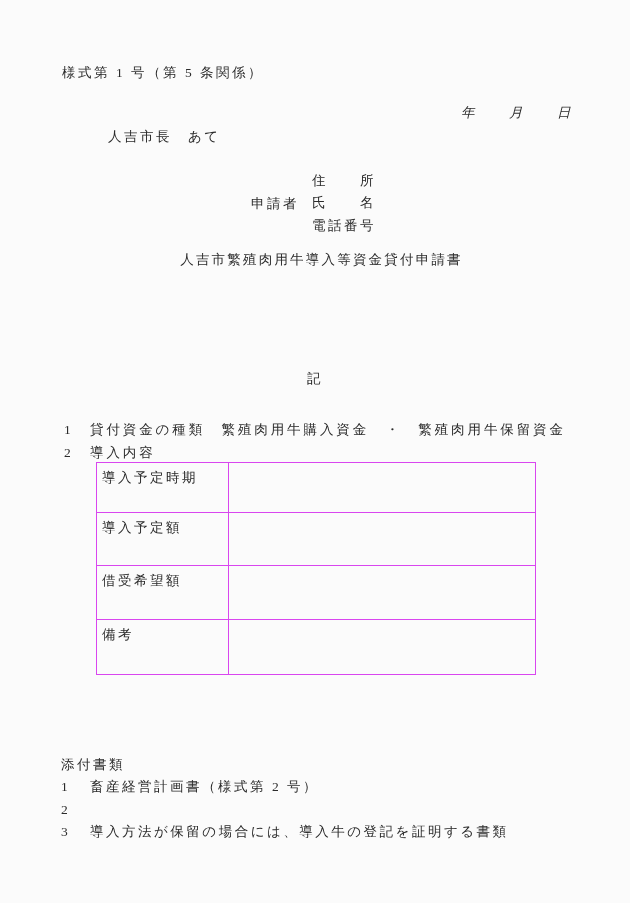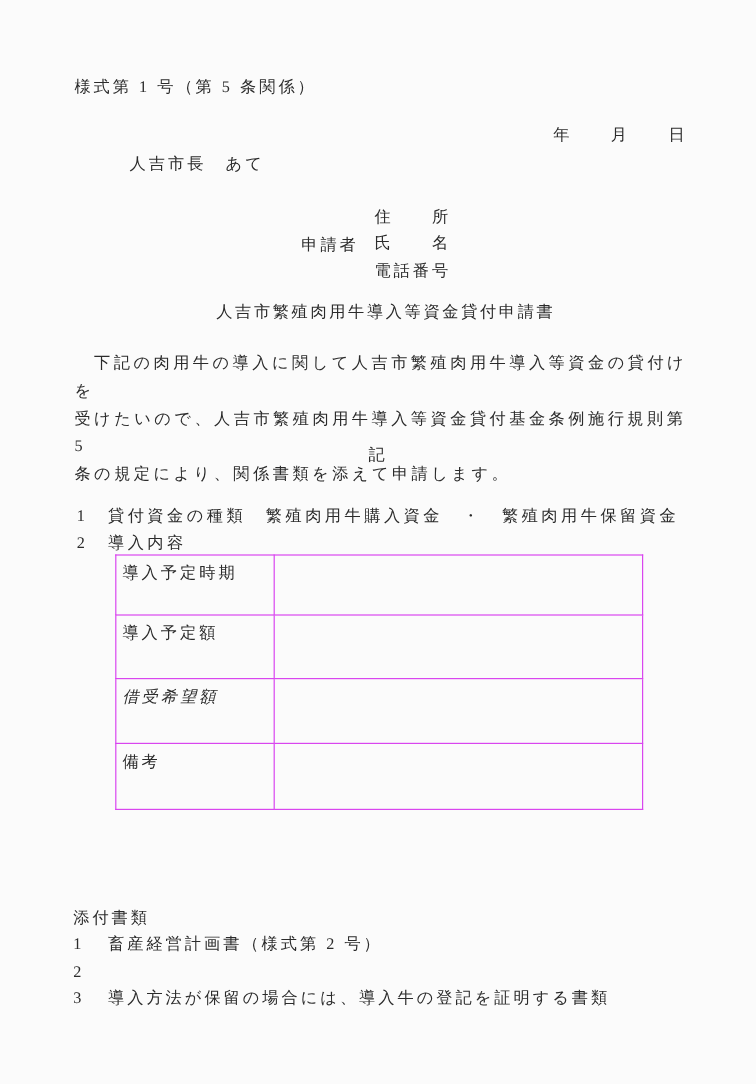--- a/index.html
+++ b/index.html
@@ -13,21 +13,21 @@
     position: relative;
     width: 630px; height: 903px;
     overflow: hidden;
     font-size: 13.5px;
     letter-spacing: 2.5px;
     line-height: 1;
   }
   .abs { position: absolute; }
 
   .form-number { left: 62px; top: 66px; }
-  .date-line   { right: 57px; top: 106px; }
+  .date-line   { right: 57px; top: 106px; font-style: italic; }
   .addressee   { left: 108px; top: 130px; }
 
   .applicant {
     left: 251px; top: 170px;
     display: flex; align-items: center;
   }
   .applicant .label { margin-right: 13px; }
   .applicant-fields .field-line { line-height: 22.4px; }
 
   .doc-title {
@@ -65,21 +65,21 @@
     padding: 4px 5px;
   }
   .intro-table td.cell-label {
     width: 132px;
     letter-spacing: 2.5px;
     line-height: 21px;
     white-space: pre-line;
   }
   .row-0 td { height: 50px; }
   .row-1 td { height: 53px; }
-  .row-2 td { height: 54px; font-style: italic; }
+  .row-2 td { height: 54px; }
   .row-3 td { height: 54px; }
   .row-4 td { height: 55px; }
 
   .attachments { left: 61px; top: 753px; }
   .attachments .att-heading { line-height: 23px; }
   .att-row { display: flex; line-height: 22.6px; }
   .att-row .num { width: 29px; flex: 0 0 29px; }
 </style>
 </head>
 <body>
@@ -96,23 +96,20 @@
     <span class="label">申請者</span>
     <div class="applicant-fields">
       <div class="field-line">住　　所</div>
       <div class="field-line">氏　　名</div>
       <div class="field-line">電話番号</div>
     </div>
   </div>
 
   <div class="abs doc-title">人吉市繁殖肉用牛導入等資金貸付申請書</div>
 
-  <div class="abs body-par">　下記の肉用牛の導入に関して人吉市繁殖肉用牛導入等資金の貸付けを
-受けたいので、人吉市繁殖肉用牛導入等資金貸付基金条例施行規則第 5
-条の規定により、関係書類を添えて申請します。</div>
 
   <div class="abs section-marker">記</div>
 
   <div class="abs num-items">
     <div class="num-item-row">
       <span class="num">1</span>
       <span class="txt">貸付資金の種類　繁殖肉用牛購入資金　・　繁殖肉用牛保留資金</span>
     </div>
     <div class="num-item-row">
       <span class="num">2</span>

